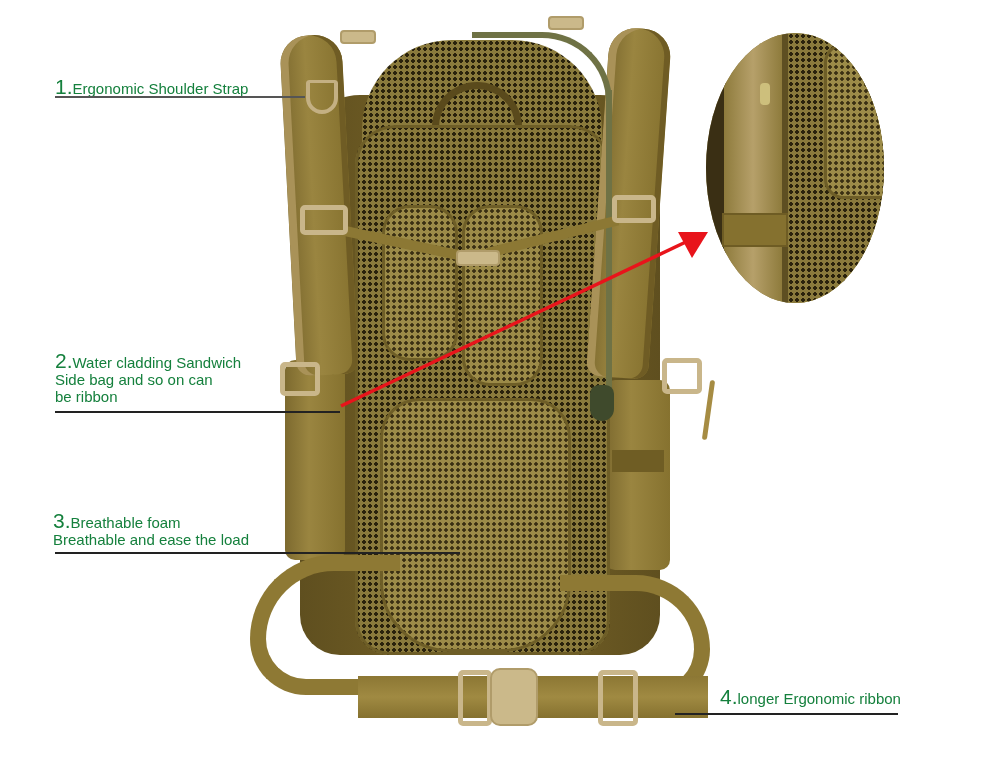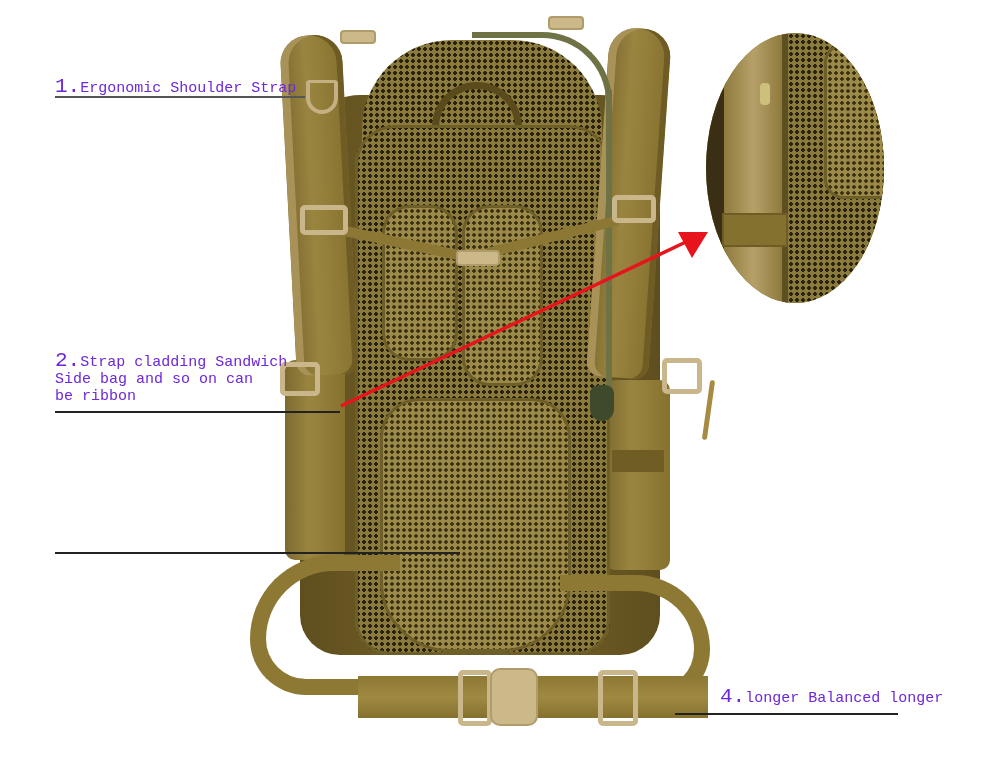--- a/index.html
+++ b/index.html
@@ -16,21 +16,21 @@
       background-color: #9c8b48;
       background-image: radial-gradient(circle, #3a2f12 1.5px, transparent 2px);
       background-size: 6px 6px;
     }
     .fabric { background: linear-gradient(90deg, #7d6a2f, #9a8540 40%, #86722f 100%); }
     .fabric-dark { background: linear-gradient(90deg, #5f4f1f, #7a6628 50%, #5f4f1f); }
     .webbing { background: linear-gradient(180deg, #8c7734, #a08a42 50%, #85712f); }
     .buckle { background: #cbb98a; border: 2px solid #b09c6a; border-radius: 4px; box-sizing: border-box; }
     .buckle-hollow { border: 5px solid #c9b68a; border-radius: 5px; box-sizing: border-box; background: transparent; }
 
-    .label { position: absolute; color: #6d28d9; font-size: 15px; line-height: 17px; white-space: nowrap; font-family: Liberation Mono, monospace; }
+    .label { position: absolute; color: #15803d; font-size: 15px; line-height: 17px; white-space: nowrap; }
     .label .num { font-size: 21px; }
     .rule { position: absolute; height: 2px; background: #222; }
   </style>
 </head>
 <body>
 
 <div class="abs" style="left:0;top:0;width:1000px;height:765px;">
 
   <div class="abs fabric-dark" style="left:300px;top:95px;width:360px;height:560px;border-radius:60px 60px 40px 40px;"></div>
 
@@ -96,26 +96,28 @@
   <line x1="341" y1="406" x2="690" y2="240" stroke="#e8141b" stroke-width="3.5"></line>
   <polygon points="708,232 678,232 692,258" fill="#e8141b"></polygon>
 </svg>
 
 <div class="label" style="left:55px;top:78px;">
   <span class="num">1.</span><span>Ergonomic Shoulder Strap</span>
 </div>
 <div class="rule" style="left:55px;top:96px;width:250px;background:#555;"></div>
 
 <div class="label" style="left:55px;top:352px;">
-  <div><span class="num">2.</span><span>Strap cladding Sandwich</span></div>
+  <div><span class="num">2.</span><span>Water cladding Sandwich</span></div>
   <div>Side bag and so on can</div>
   <div>be ribbon</div>
 </div>
 <div class="rule" style="left:55px;top:411px;width:285px;"></div>
 
 <div class="label" style="left:53px;top:512px;">
+  <div><span class="num">3.</span><span>Breathable foam</span></div>
+  <div>Breathable and ease the load</div>
 </div>
 <div class="rule" style="left:55px;top:552px;width:405px;"></div>
 
 <div class="label" style="left:720px;top:688px;">
-  <span class="num">4.</span><span>longer Balanced longer</span>
+  <span class="num">4.</span><span>longer Ergonomic ribbon</span>
 </div>
 <div class="rule" style="left:675px;top:713px;width:223px;"></div>
 
 </body></html>

